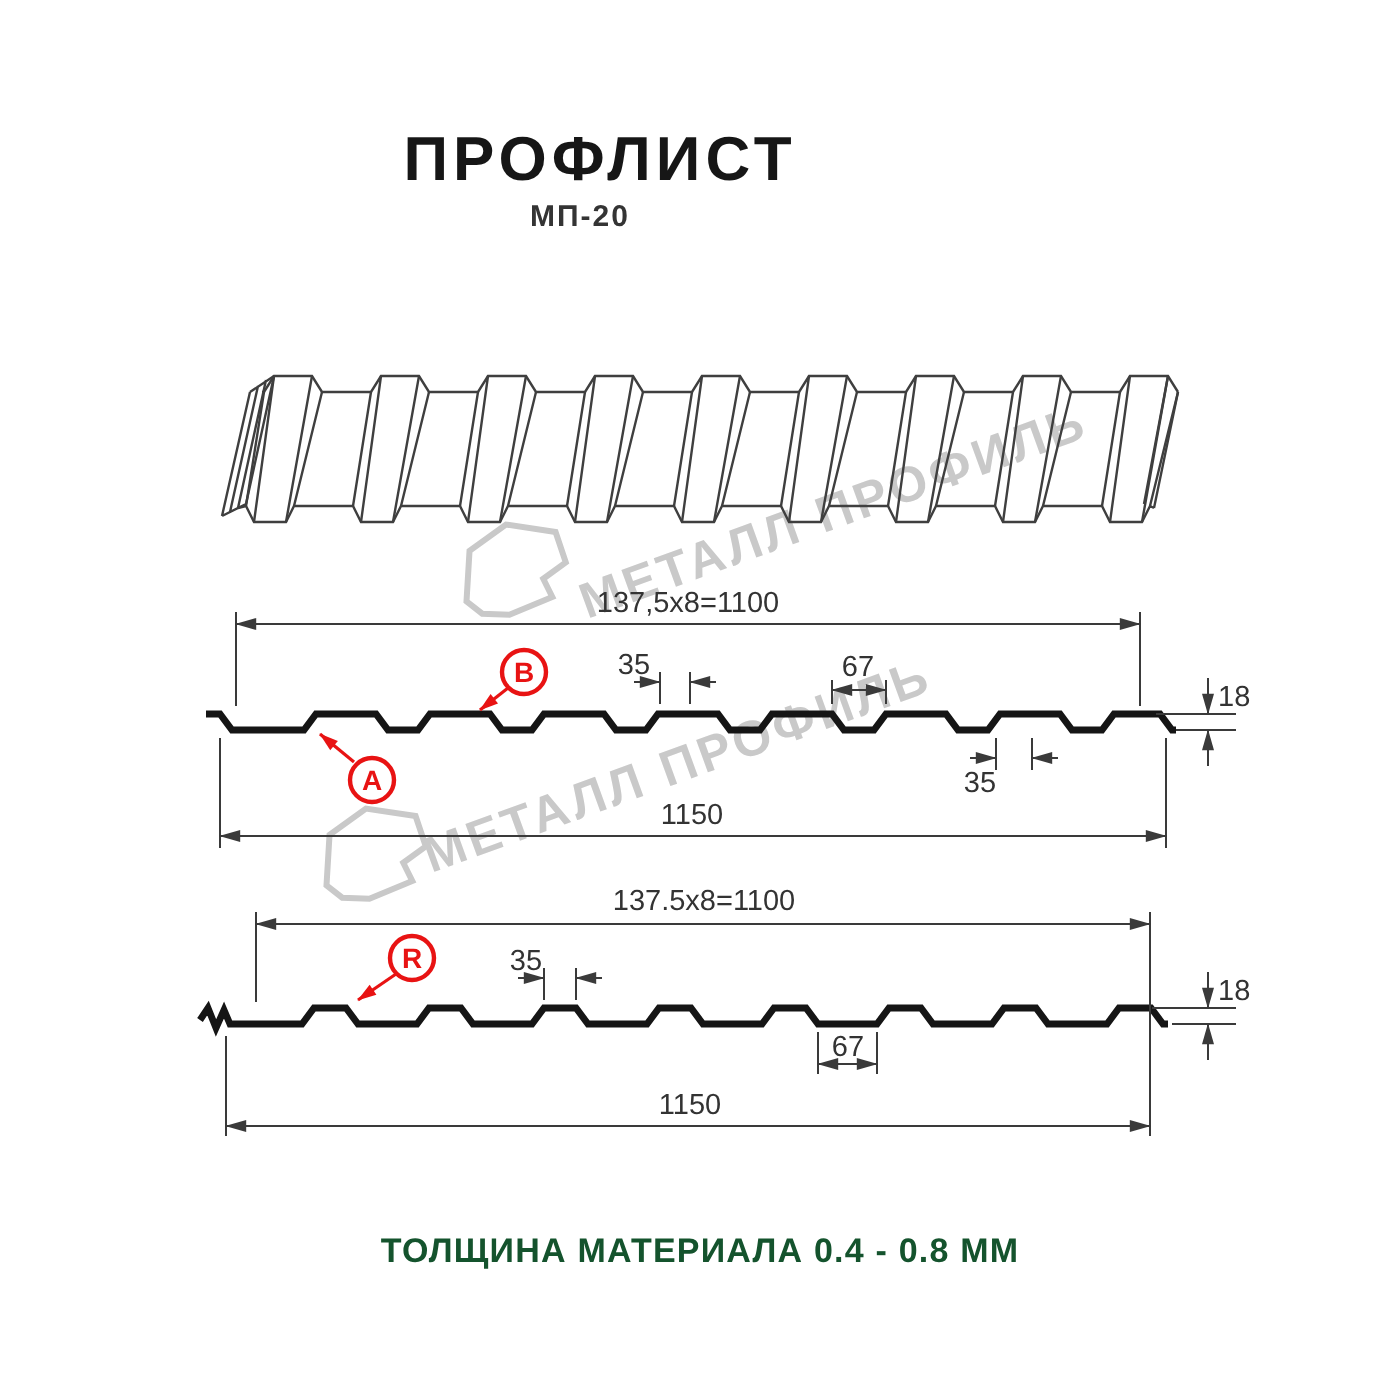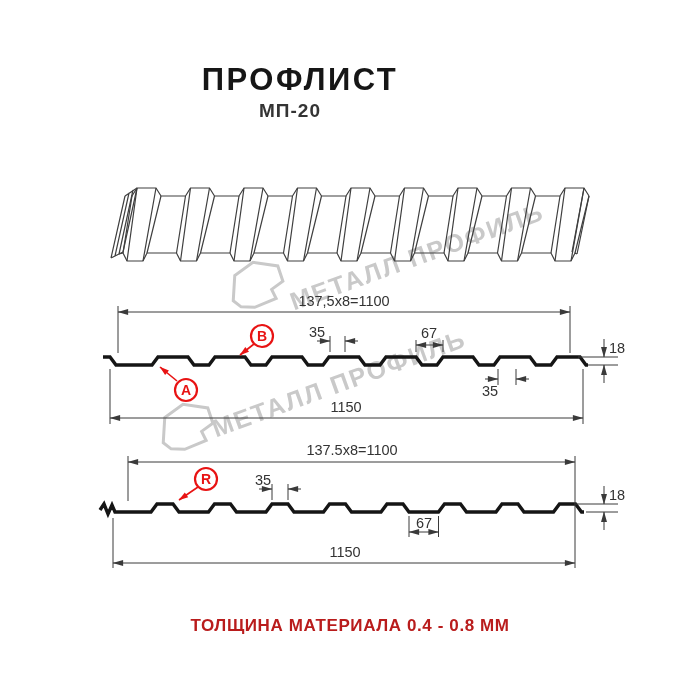--- a/index.html
+++ b/index.html
@@ -1,23 +1,23 @@
 <!DOCTYPE html>
 <html><head>
 <meta charset="utf-8">
 <style>
   html,body{margin:0;padding:0;}
   .page{position:relative;width:700px;height:700px;background:#ffffff;overflow:hidden;
         font-family:"Liberation Sans",sans-serif;}
   .page-title{position:absolute;left:0;top:62px;width:600px;text-align:center;
         font-size:31px;font-weight:800;letter-spacing:2.5px;color:#161616;}
   .page-subtitle{position:absolute;left:0;top:100px;width:580px;text-align:center;
-        font-size:19px;font-weight:700;letter-spacing:1px;color:#343434;}
+        font-size:15px;font-weight:700;letter-spacing:1px;color:#343434;}
   .footer-note{position:absolute;left:0;top:616px;width:700px;text-align:center;
-        font-size:17px;font-weight:600;letter-spacing:0.6px;color:#b91c1c;}
+        font-size:17px;font-weight:600;letter-spacing:0.6px;color:#14532d;}
   .wm-text{position:absolute;white-space:nowrap;font-size:25px;font-weight:700;
         letter-spacing:2px;color:#c9c9c9;transform-origin:left center;
         transform:rotate(-20deg);z-index:1;}
   .wm-logo{position:absolute;z-index:1;transform:rotate(-15deg);}
   svg.drawing{position:absolute;left:0;top:0;z-index:2;}
   .dim-text{font-size:14.5px;fill:#333333;font-family:"Liberation Sans",sans-serif;}
   .pt-label{font-size:14px;font-weight:700;fill:#e81313;font-family:"Liberation Sans",sans-serif;}
 </style>
 </head>
 <body>

